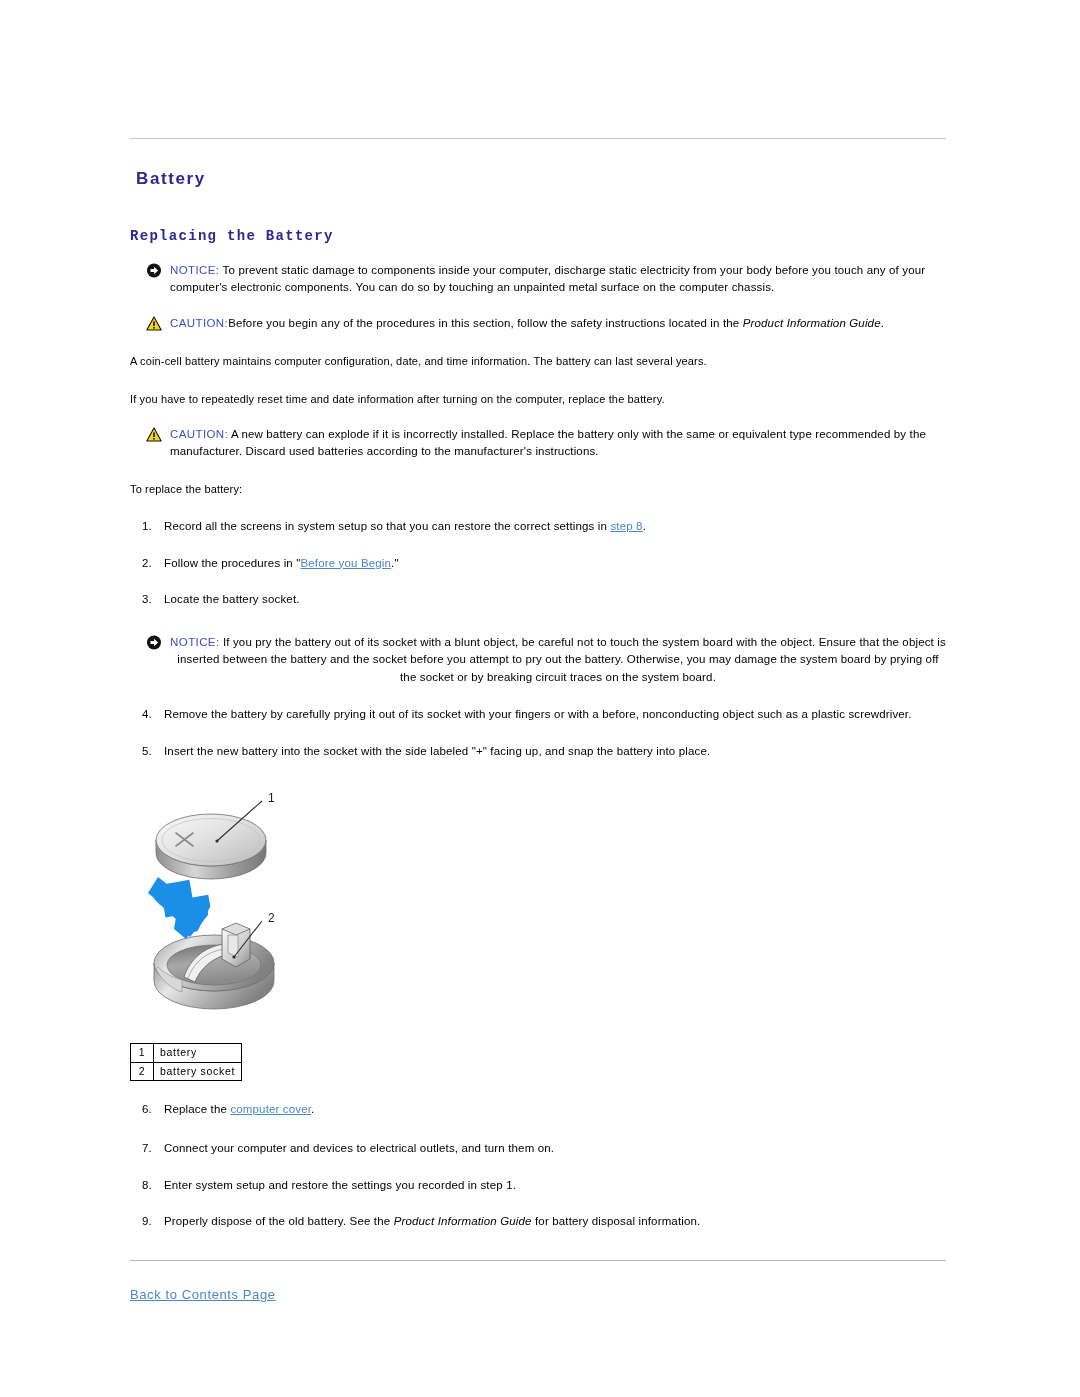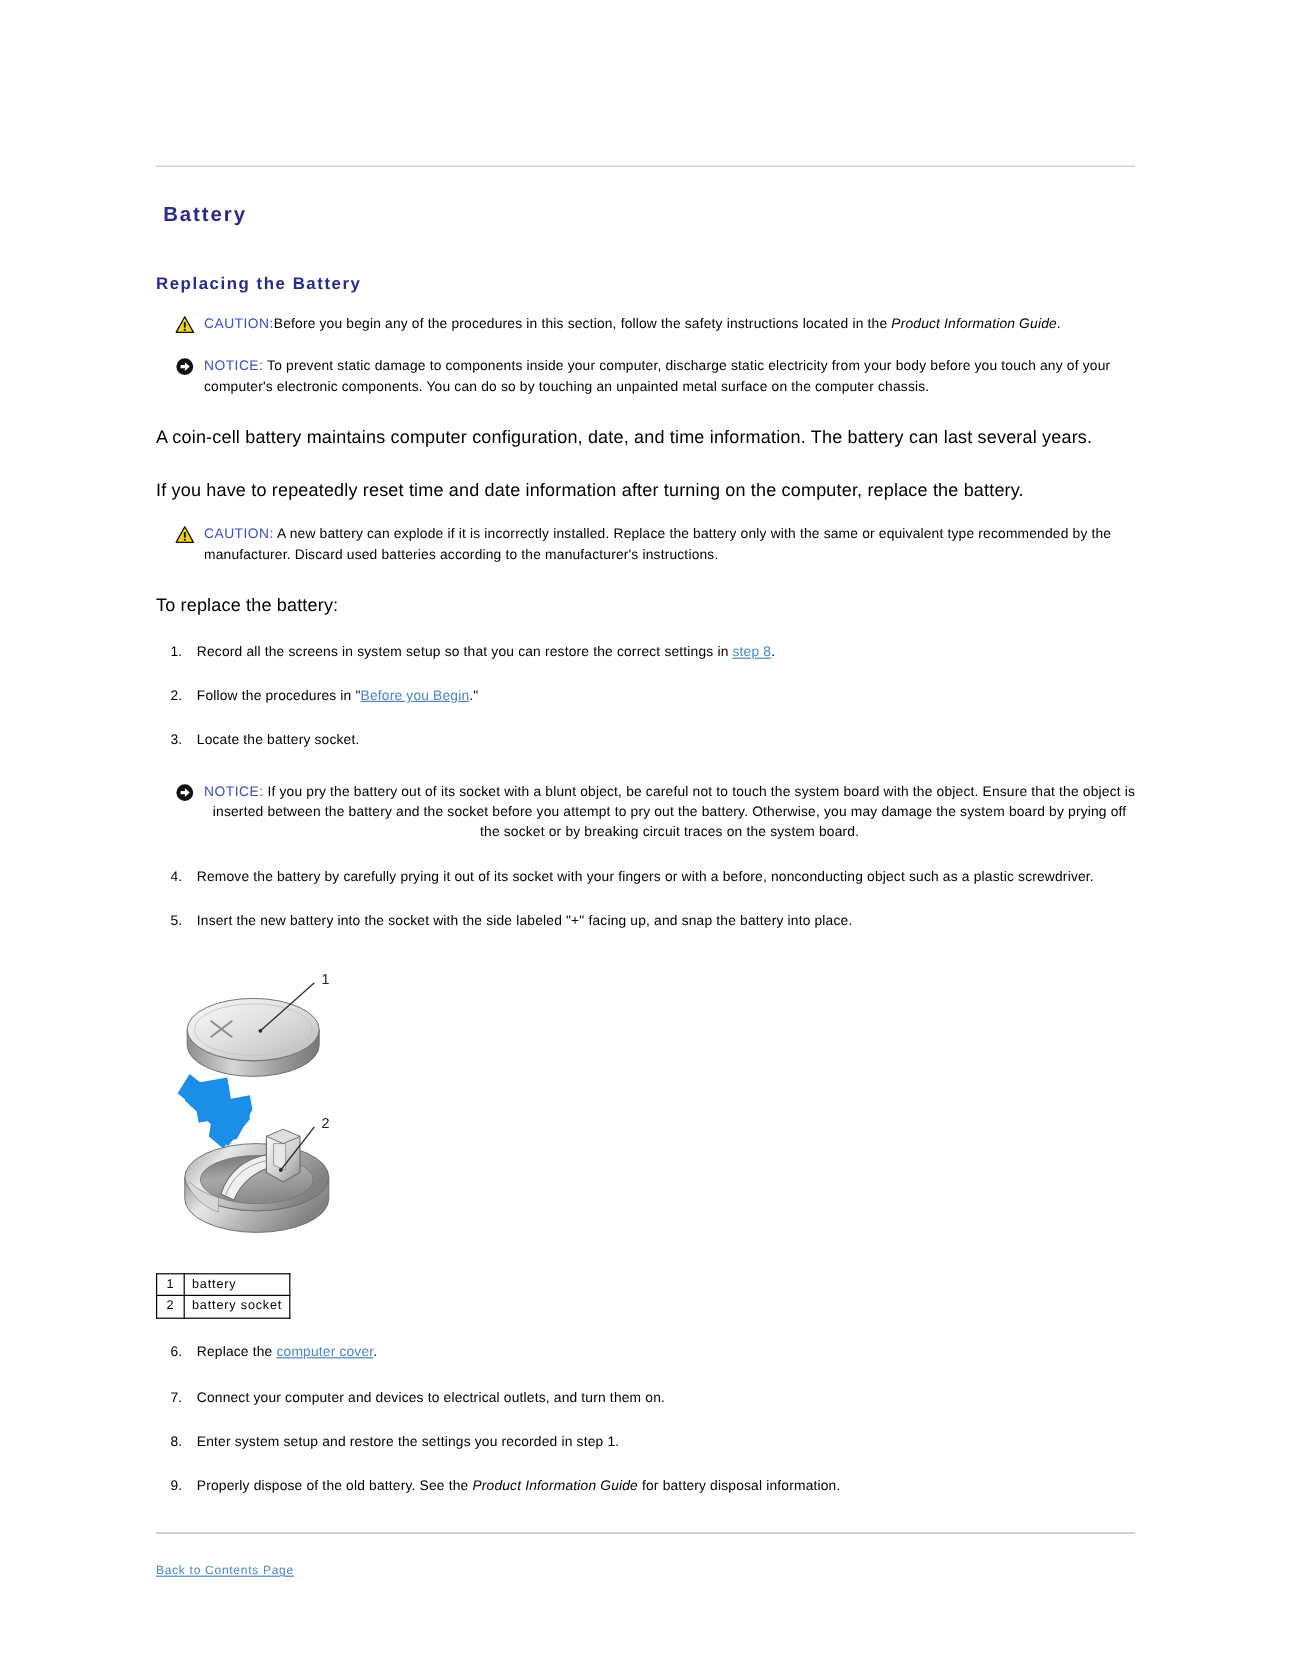--- a/index.html
+++ b/index.html
@@ -40,23 +40,24 @@
     letter-spacing: 1.6px;
     margin: 30px 0 0 6px;
     font-family: "Liberation Sans", sans-serif;
   }
   h2.section-title {
     font-size: 14px;
     font-weight: bold;
     color: #2a2a8c;
     letter-spacing: 1.3px;
     margin: 39px 0 0 0;
+    font-family: Liberation Mono, monospace;
   }
   p.body-text {
-    font-size: 15px;
+    font-size: 11px;
     line-height: 1.45;
     margin: 22px 0 0 0;
     letter-spacing: 0.15px;
   }
   .admonition {
     position: relative;
     margin: 18px 0 0 0;
     padding-left: 32px;
     font-size: 11.5px;
     line-height: 1.5;
@@ -132,60 +133,60 @@
   }
   .footer-rule {
     margin-top: 30px;
     border: 0;
     border-top: 1px solid #b4b4b4;
     width: 816px;
   }
   a.back-link {
     display: inline-block;
     margin-top: 18px;
-    font-size: 10px;
+    font-size: 13px;
     color: #4a86c8;
     text-decoration: underline;
     letter-spacing: 0.6px;
   }
 </style>
 </head>
 <body>
 
 <div class="page">
   <div class="content">
 
     <hr class="rule">
 
     <h1 class="page-title">Battery</h1>
 
     <h2 class="section-title">Replacing the Battery</h2>
+
+    
+    <div class="admonition indent">
+      <span class="adm-icon">
+        <svg width="16" height="15" viewBox="0 0 16 15" xmlns="http://www.w3.org/2000/svg">
+          <circle cx="8" cy="7.5" r="7" fill="#111111"></circle>
+          <path d="M4.5 6.1 H8.1 V3.8 L12.1 7.5 L8.1 11.2 V8.9 H4.5 Z" fill="#ffffff"></path>
+        </svg>
+      </span>
+      <span class="adm-label notice">NOTICE:</span>
+      <span>To prevent static damage to components inside your computer, discharge static electricity from your body before you touch any of your computer's electronic components. You can do so by touching an unpainted metal surface on the computer chassis.</span>
+    </div>
 
     
     <div class="admonition indent">
       <span class="adm-icon">
         <svg width="16" height="15" viewBox="0 0 16 15" xmlns="http://www.w3.org/2000/svg">
           <polygon points="8,1 15.2,14 0.8,14" fill="#f2d61a" stroke="#111111" stroke-width="1.1" stroke-linejoin="round"></polygon>
           <rect x="7.2" y="5.4" width="1.6" height="4.6" fill="#111111"></rect>
           <rect x="7.2" y="11" width="1.6" height="1.6" fill="#111111"></rect>
         </svg>
       </span>
       <span class="adm-label">CAUTION:</span><span>Before you begin any of the procedures in this section, follow the safety instructions located in the </span><em class="guide">Product Information Guide</em><span>.</span>
-    </div>
-
-    
-    <div class="admonition indent">
-      <span class="adm-icon">
-        <svg width="16" height="15" viewBox="0 0 16 15" xmlns="http://www.w3.org/2000/svg">
-          <circle cx="8" cy="7.5" r="7" fill="#111111"></circle>
-          <path d="M4.5 6.1 H8.1 V3.8 L12.1 7.5 L8.1 11.2 V8.9 H4.5 Z" fill="#ffffff"></path>
-        </svg>
-      </span>
-      <span class="adm-label notice">NOTICE:</span>
-      <span>To prevent static damage to components inside your computer, discharge static electricity from your body before you touch any of your computer's electronic components. You can do so by touching an unpainted metal surface on the computer chassis.</span>
     </div>
 
     <p class="body-text">A coin-cell battery maintains computer configuration, date, and time information. The battery can last several years.</p>
 
     <p class="body-text">If you have to repeatedly reset time and date information after turning on the computer, replace the battery.</p>
 
     
     <div class="admonition indent">
       <span class="adm-icon">
         <svg width="16" height="15" viewBox="0 0 16 15" xmlns="http://www.w3.org/2000/svg">

